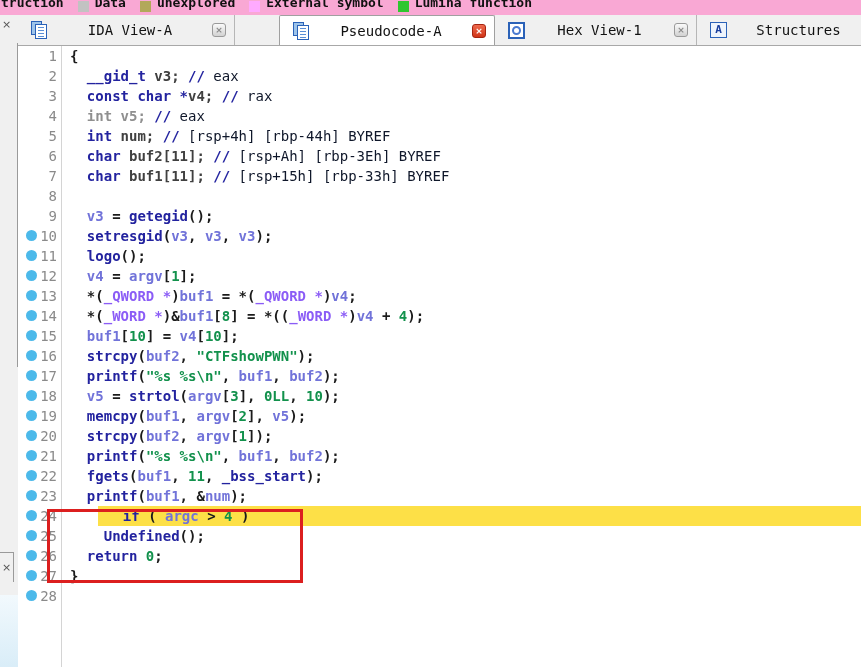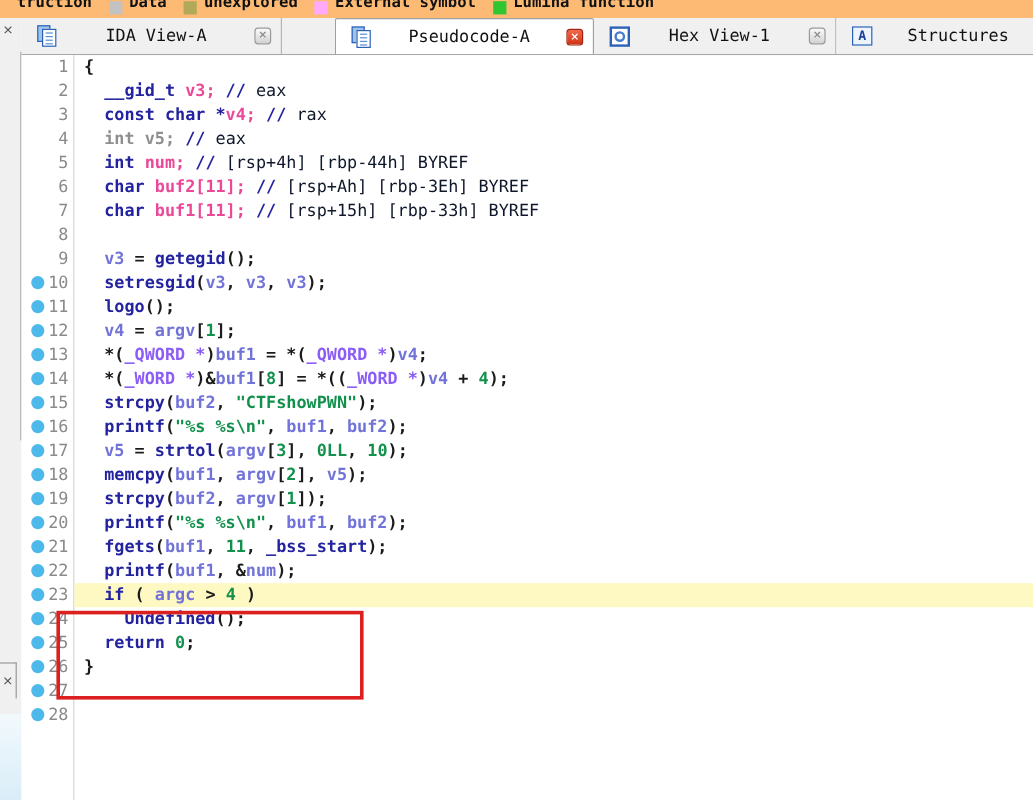--- a/index.html
+++ b/index.html
@@ -1,20 +1,20 @@
 <!DOCTYPE html>
 <html><head>
 <meta charset="utf-8">
 <style>
   * { margin:0; padding:0; box-sizing:border-box; }
   html,body { width:861px; height:667px; overflow:hidden; background:#fff;
     font-family:"DejaVu Sans Mono", monospace; }
   
-  .legend { height:15px; background:#fdba74; overflow:hidden; display:flex;
-    align-items:flex-start; gap:14px; padding-left:14px; }
+  .legend { height:15px; background:#f9a8d4; overflow:hidden; display:flex;
+    align-items:flex-start; gap:14px; padding-left:1px; }
   .legend-item { display:flex; align-items:center; gap:6px; margin-top:-1px; }
   .legend-sq { width:11px; height:11px; display:inline-block; margin-top:2px; }
   .legend-label { font-size:13px; font-weight:bold; color:#111; line-height:18px;
     margin-top:-5px; white-space:nowrap; }
   
   .mainrow { display:flex; height:652px; }
   .left-strip { width:18px; background:#f0f0f0; position:relative; flex:none; }
   .strip-x { position:absolute; left:2px; top:4px; font-size:11px; color:#555;
     line-height:11px; font-family:"DejaVu Sans", sans-serif; }
   .strip-border { position:absolute; right:0px; top:28px; height:324px;
@@ -67,24 +67,24 @@
   .gutter { width:44px; flex:none; background:#fff; position:relative;
     border-right:1px solid #d4d4d4; }
   .gutter-line { height:20px; position:relative; }
   .dot { position:absolute; left:8px; top:4px; width:11px; height:11px;
     border-radius:50%; background:#4cb9ea; }
   .lnum { position:absolute; right:4px; top:1px; font-size:14px; color:#8a8a8a;
     line-height:18px; }
   .code { flex:1; position:relative; min-width:0; }
   .code-line { height:20px; line-height:20px; white-space:pre; font-size:14px;
     font-weight:bold; padding-left:8px; }
-  .code-line.hl { background:#fef9c3; }
+  .code-line.hl { background:#fde047;margin-left:36px; }
   .t-k { color:#23239f; }
   .t-p { color:#1b1b1b; }
-  .t-b { color:#ec4899; }
+  .t-b { color:#404040; }
   .t-v { color:#7173d9; }
   .t-c { color:#0f172a; font-weight:normal; }
   .t-s { color:#12914c; }
   .t-n { color:#12914c; }
   .t-g { color:#8b5cf6; }
   .t-d { color:#8f8f8f; }
   
   .red-box { position:absolute; left:47px; top:509px; width:256px; height:74px;
     border:3px solid #dc1f1f; z-index:10; pointer-events:none; }
 </style>
@@ -281,20 +281,21 @@
           <div class="code-line"><span class="t-k">  int </span><span class="t-b">num; </span><span class="t-k">// </span><span class="t-c">[rsp+4h] [rbp-44h] BYREF</span></div>
           <div class="code-line"><span class="t-k">  char </span><span class="t-b">buf2[11]; </span><span class="t-k">// </span><span class="t-c">[rsp+Ah] [rbp-3Eh] BYREF</span></div>
           <div class="code-line"><span class="t-k">  char </span><span class="t-b">buf1[11]; </span><span class="t-k">// </span><span class="t-c">[rsp+15h] [rbp-33h] BYREF</span></div>
           <div class="code-line"></div>
           <div class="code-line"><span class="t-v">  v3</span><span class="t-p"> = </span><span class="t-k">getegid</span><span class="t-p">();</span></div>
           <div class="code-line"><span class="t-k">  setresgid</span><span class="t-p">(</span><span class="t-v">v3</span><span class="t-p">, </span><span class="t-v">v3</span><span class="t-p">, </span><span class="t-v">v3</span><span class="t-p">);</span></div>
           <div class="code-line"><span class="t-k">  logo</span><span class="t-p">();</span></div>
           <div class="code-line"><span class="t-v">  v4</span><span class="t-p"> = </span><span class="t-v">argv</span><span class="t-p">[</span><span class="t-n">1</span><span class="t-p">];</span></div>
           <div class="code-line"><span class="t-p">  *(</span><span class="t-g">_QWORD *</span><span class="t-p">)</span><span class="t-v">buf1</span><span class="t-p"> = *(</span><span class="t-g">_QWORD *</span><span class="t-p">)</span><span class="t-v">v4</span><span class="t-p">;</span></div>
           <div class="code-line"><span class="t-p">  *(</span><span class="t-g">_WORD *</span><span class="t-p">)&amp;</span><span class="t-v">buf1</span><span class="t-p">[</span><span class="t-n">8</span><span class="t-p">] = *((</span><span class="t-g">_WORD *</span><span class="t-p">)</span><span class="t-v">v4</span><span class="t-p"> + </span><span class="t-n">4</span><span class="t-p">);</span></div>
+          <div class="code-line"><span class="t-v">  buf1</span><span class="t-p">[</span><span class="t-n">10</span><span class="t-p">] = </span><span class="t-v">v4</span><span class="t-p">[</span><span class="t-n">10</span><span class="t-p">];</span></div>
           <div class="code-line"><span class="t-k">  strcpy</span><span class="t-p">(</span><span class="t-v">buf2</span><span class="t-p">, </span><span class="t-s">"CTFshowPWN"</span><span class="t-p">);</span></div>
           <div class="code-line"><span class="t-k">  printf</span><span class="t-p">(</span><span class="t-s">"%s %s\n"</span><span class="t-p">, </span><span class="t-v">buf1</span><span class="t-p">, </span><span class="t-v">buf2</span><span class="t-p">);</span></div>
           <div class="code-line"><span class="t-v">  v5</span><span class="t-p"> = </span><span class="t-k">strtol</span><span class="t-p">(</span><span class="t-v">argv</span><span class="t-p">[</span><span class="t-n">3</span><span class="t-p">], </span><span class="t-n">0LL</span><span class="t-p">, </span><span class="t-n">10</span><span class="t-p">);</span></div>
           <div class="code-line"><span class="t-k">  memcpy</span><span class="t-p">(</span><span class="t-v">buf1</span><span class="t-p">, </span><span class="t-v">argv</span><span class="t-p">[</span><span class="t-n">2</span><span class="t-p">], </span><span class="t-v">v5</span><span class="t-p">);</span></div>
           <div class="code-line"><span class="t-k">  strcpy</span><span class="t-p">(</span><span class="t-v">buf2</span><span class="t-p">, </span><span class="t-v">argv</span><span class="t-p">[</span><span class="t-n">1</span><span class="t-p">]);</span></div>
           <div class="code-line"><span class="t-k">  printf</span><span class="t-p">(</span><span class="t-s">"%s %s\n"</span><span class="t-p">, </span><span class="t-v">buf1</span><span class="t-p">, </span><span class="t-v">buf2</span><span class="t-p">);</span></div>
           <div class="code-line"><span class="t-k">  fgets</span><span class="t-p">(</span><span class="t-v">buf1</span><span class="t-p">, </span><span class="t-n">11</span><span class="t-p">, </span><span class="t-k">_bss_start</span><span class="t-p">);</span></div>
           <div class="code-line"><span class="t-k">  printf</span><span class="t-p">(</span><span class="t-v">buf1</span><span class="t-p">, &amp;</span><span class="t-v">num</span><span class="t-p">);</span></div>
           <div class="code-line hl"><span class="t-k">  if</span><span class="t-p"> ( </span><span class="t-v">argc</span><span class="t-p"> &gt; </span><span class="t-n">4</span><span class="t-p"> )</span></div>
           <div class="code-line"><span class="t-k">    Undefined</span><span class="t-p">();</span></div>

